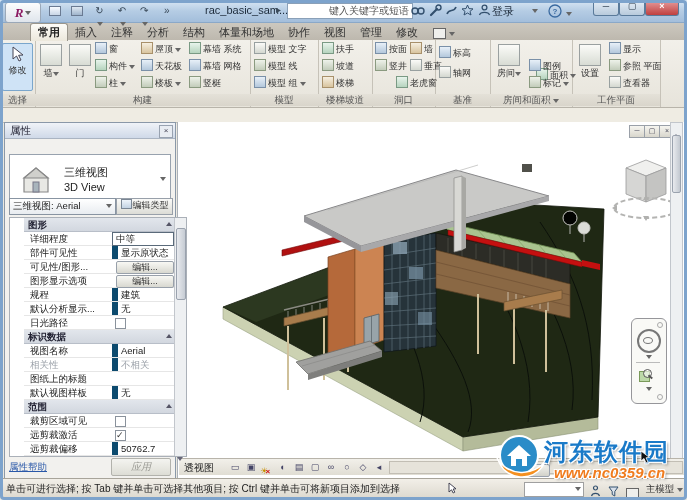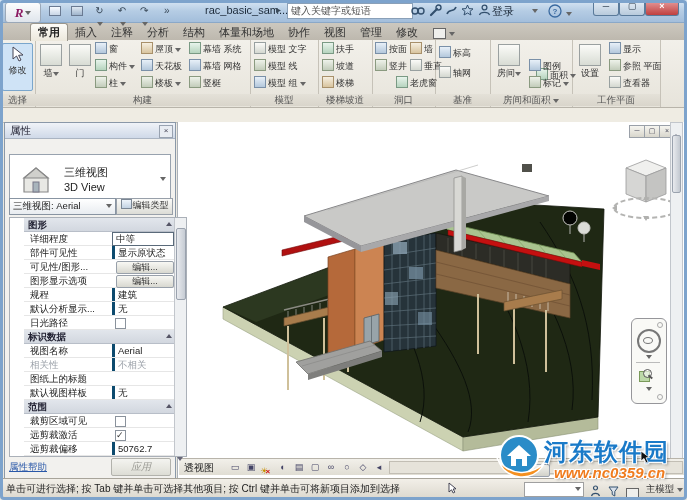--- a/index.html
+++ b/index.html
@@ -14,21 +14,21 @@
     background:linear-gradient(#d9e7f4,#b5cce4 50%,#a3bedb);border-bottom:1px solid #8aa8c8;z-index:5;}
   .appbtn{position:absolute;left:5px;top:2px;width:34px;height:19px;background:linear-gradient(#fdfdfd,#dfe5ec);
     border:1px solid #9aa8b8;border-radius:3px;text-align:center;cursor:default;}
   .r-logo{font:italic bold 13px "Liberation Serif",serif;color:#8b1a62;}
   .qat{position:absolute;left:46px;top:3px;height:16px;}
   .qico{display:inline-block;width:15px;height:14px;margin-right:1px;border:1px solid transparent;border-radius:2px;
     font-size:10px;line-height:13px;text-align:center;color:#3a4a5a;vertical-align:top;}
   .qico .shp{display:inline-block;width:10px;height:8px;border:1px solid #6a7a92;background:linear-gradient(#f8fbff,#c9d6e6);vertical-align:middle;}
   .doctitle{position:absolute;left:205px;top:4px;font-size:11px;color:#1c2a3a;}
   .flyout{position:absolute;left:276px;top:4px;font-size:10px;color:#3a4a5a;}
-  .search{position:absolute;left:287px;top:3px;width:118px;height:14px;border:1px solid #8aa0b8;font-size:10px;color:#555;padding:0 3px;background:#fff;}
+  .search{position:absolute;left:287px;top:3px;width:118px;height:14px;border:1px solid #8aa0b8;font-size:10px;color:#555;padding:0 3px;background:#fff;text-align:right;}
   .tb-ic{position:absolute;top:3px;width:17px;height:15px;text-align:center;}
   .signin{position:absolute;left:475px;top:4px;font-size:11px;color:#1c2a3a;}
   .helpb{position:absolute;top:4px;font-size:10px;color:#2a4a7a;}
   .winbtns{position:absolute;right:8px;top:0;height:17px;z-index:6;}
   .wb{display:inline-block;width:24px;height:15px;border:1px solid #5a7a9a;border-top:none;border-radius:0 0 3px 3px;
       background:linear-gradient(#e8f0f8,#b8cadc);font-size:9px;line-height:13px;text-align:center;color:#234;vertical-align:top;}
   .wb.close{width:32px;background:linear-gradient(#e8a0a0,#c04040);color:#fff;font-weight:bold;}
   
   .tabrow{position:absolute;left:0;top:22px;width:687px;height:18px;background:linear-gradient(#cdc9c0,#bdb8ae);z-index:4;}
   .tab{display:inline-block;height:17px;line-height:17px;padding:0 7px;font-size:11px;color:#333;cursor:default;}
@@ -62,21 +62,21 @@
   .tsx2{position:absolute;left:54px;top:26px;font-size:11px;color:#222;}
   .tsarrow{position:absolute;right:4px;top:22px;}
   .selrow{position:absolute;left:4px;top:75px;width:162px;height:17px;}
   .icombo{position:absolute;left:0;top:0;width:102px;height:15px;border:1px solid #8894a2;background:linear-gradient(#fff,#e8ecf0);font-size:9.5px;line-height:14px;padding-left:3px;color:#222;}
   .icombo .ddl{position:absolute;right:3px;top:5px;}
   .etbtn{position:absolute;left:107px;top:0;width:55px;height:15px;border:1px solid #98a0aa;background:linear-gradient(#fafaf8,#dcdcd6);font-size:9px;line-height:13px;text-align:center;color:#333;}
   .etic{display:inline-block;width:9px;height:8px;border:1px solid #7a8694;background:linear-gradient(#eef4fa,#c2d2e2);vertical-align:-1px;margin-right:1px;}
   .pgrid{position:absolute;left:4px;top:94px;width:162px;height:238px;background:#fff;border:1px solid #aab0b8;padding-left:14px;}
   .prow{position:relative;height:13px;border-bottom:1px solid #e6e6e6;font-size:9.5px;line-height:13px;}
   .pl{position:absolute;left:6px;width:80px;color:#222;white-space:nowrap;overflow:hidden;}
-  .pv{position:absolute;left:88px;right:12px;color:#222;white-space:nowrap;overflow:hidden;border-left:3px solid #0c4a6e;padding-left:3px;}
+  .pv{position:absolute;left:88px;right:12px;color:#222;white-space:nowrap;overflow:hidden;border-left:6px solid #0c4a6e;padding-left:3px;}
   .pv.combo{background:#fff;border:1px solid #5a6a7a;height:12px;line-height:11px;}
   .pv.dim{color:#9aa0a8;}
   .pbtn{position:absolute;left:92px;width:56px;top:1px;height:11px;border:1px solid #98a0aa;border-radius:2px;
         background:linear-gradient(#f8f8f4,#d8d8d0);font-size:9px;line-height:10px;text-align:center;color:#333;}
   .cb{position:absolute;left:91px;top:1.5px;width:9px;height:9px;border:1px solid #8a929c;background:#fff;}
   .cb.on::before{content:"✓";position:absolute;left:0;top:-2px;font-size:9px;color:#333;}
   .pgroup{position:relative;height:13px;background:linear-gradient(#e2e6ec,#d2d7df);border-bottom:1px solid #b8bec8;
           font-size:9.5px;line-height:13px;font-weight:bold;color:#223;padding-left:4px;}
   .chev{position:absolute;right:14px;top:4px;width:0;height:0;border-left:3px solid transparent;border-right:3px solid transparent;border-bottom:4px solid #556;}
   .pscroll{position:absolute;right:0;top:0;width:11px;height:100%;background:#eef0f2;border-left:1px solid #c2c6cc;}

